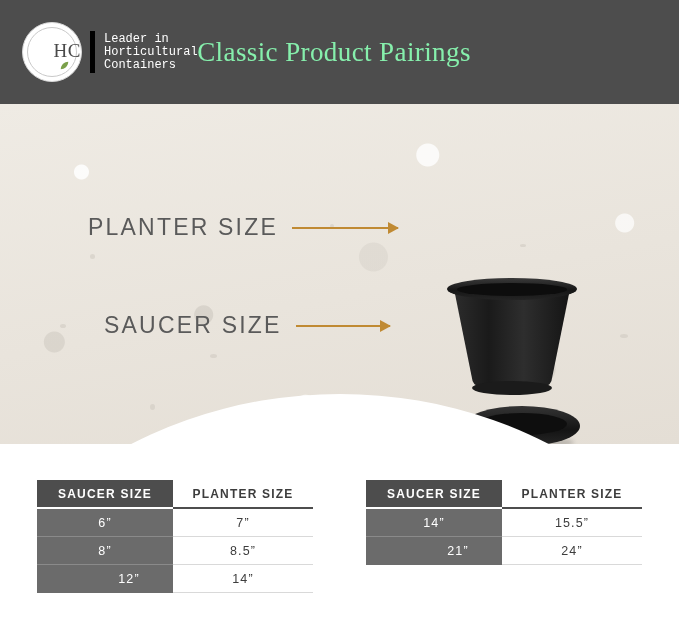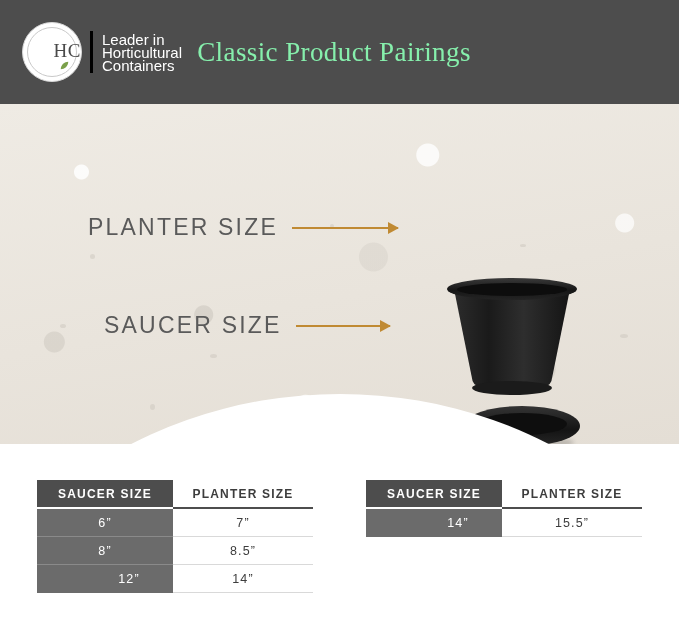--- a/index.html
+++ b/index.html
@@ -62,25 +62,25 @@
   }
   .logo-leaf {
     position: absolute;
     right: 12px;
     bottom: 11px;
     width: 9px;
     height: 9px;
   }
   .logo-text-block {
     color: #ffffff;
-    font-family: Liberation Sans, sans-serif;
-    font-size: 15px;
+    font-family: Liberation Mono, monospace;
+    font-size: 12px;
     line-height: 13px;
     padding-left: 2px;
-    border-left: 3px solid #000000;
+    border-left: 5px solid #000000;
     padding-left: 9px;
     height: 42px;
     display: flex;
     flex-direction: column;
     justify-content: center;
   }
   .logo-text-block span { display: block; white-space: nowrap; }
 
   .header-title {
     position: absolute;
@@ -400,17 +400,21 @@
         <tr>
           <th class="col-saucer">SAUCER SIZE</th>
           <th class="col-planter">PLANTER SIZE</th>
         </tr>
       </thead>
       <tbody>
         <tr>
           <td class="col-saucer">14”</td>
           <td class="col-planter">15.5”</td>
         </tr>
+        <tr>
+          <td class="col-saucer">21”</td>
+          <td class="col-planter">24”</td>
+        </tr>
       </tbody>
     </table>
   </div>
 
 </div>
 
 </body></html>

